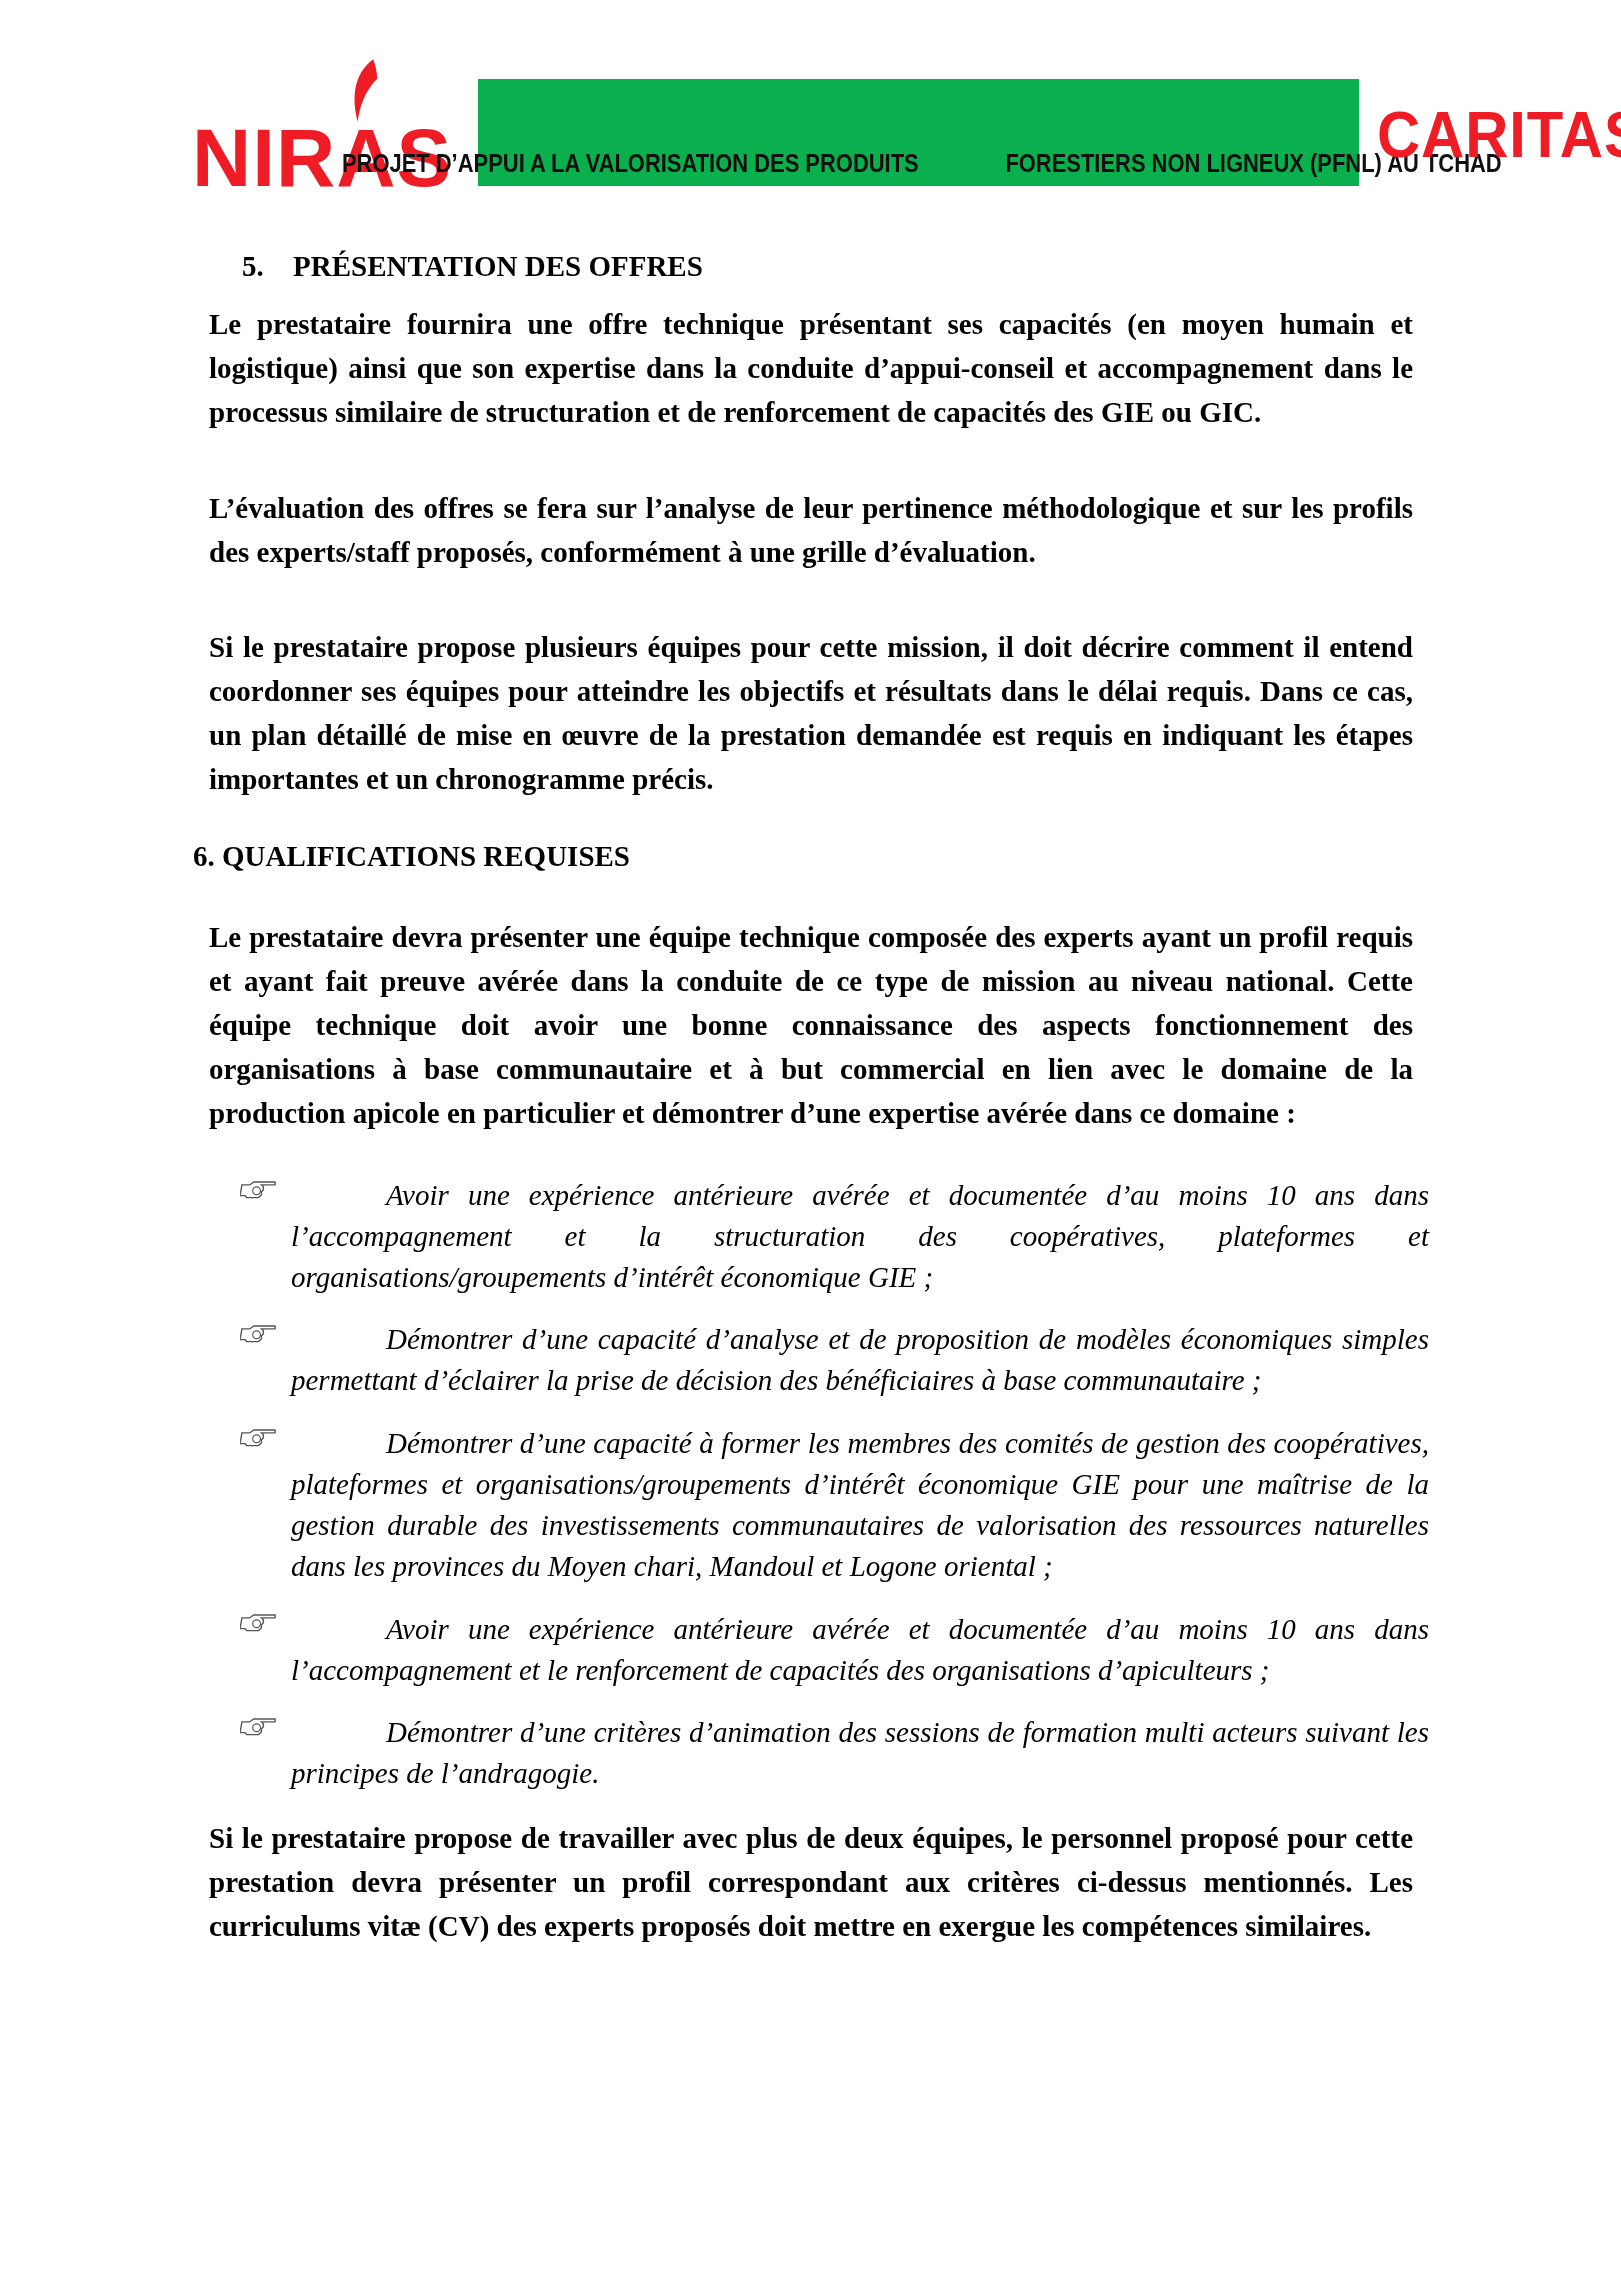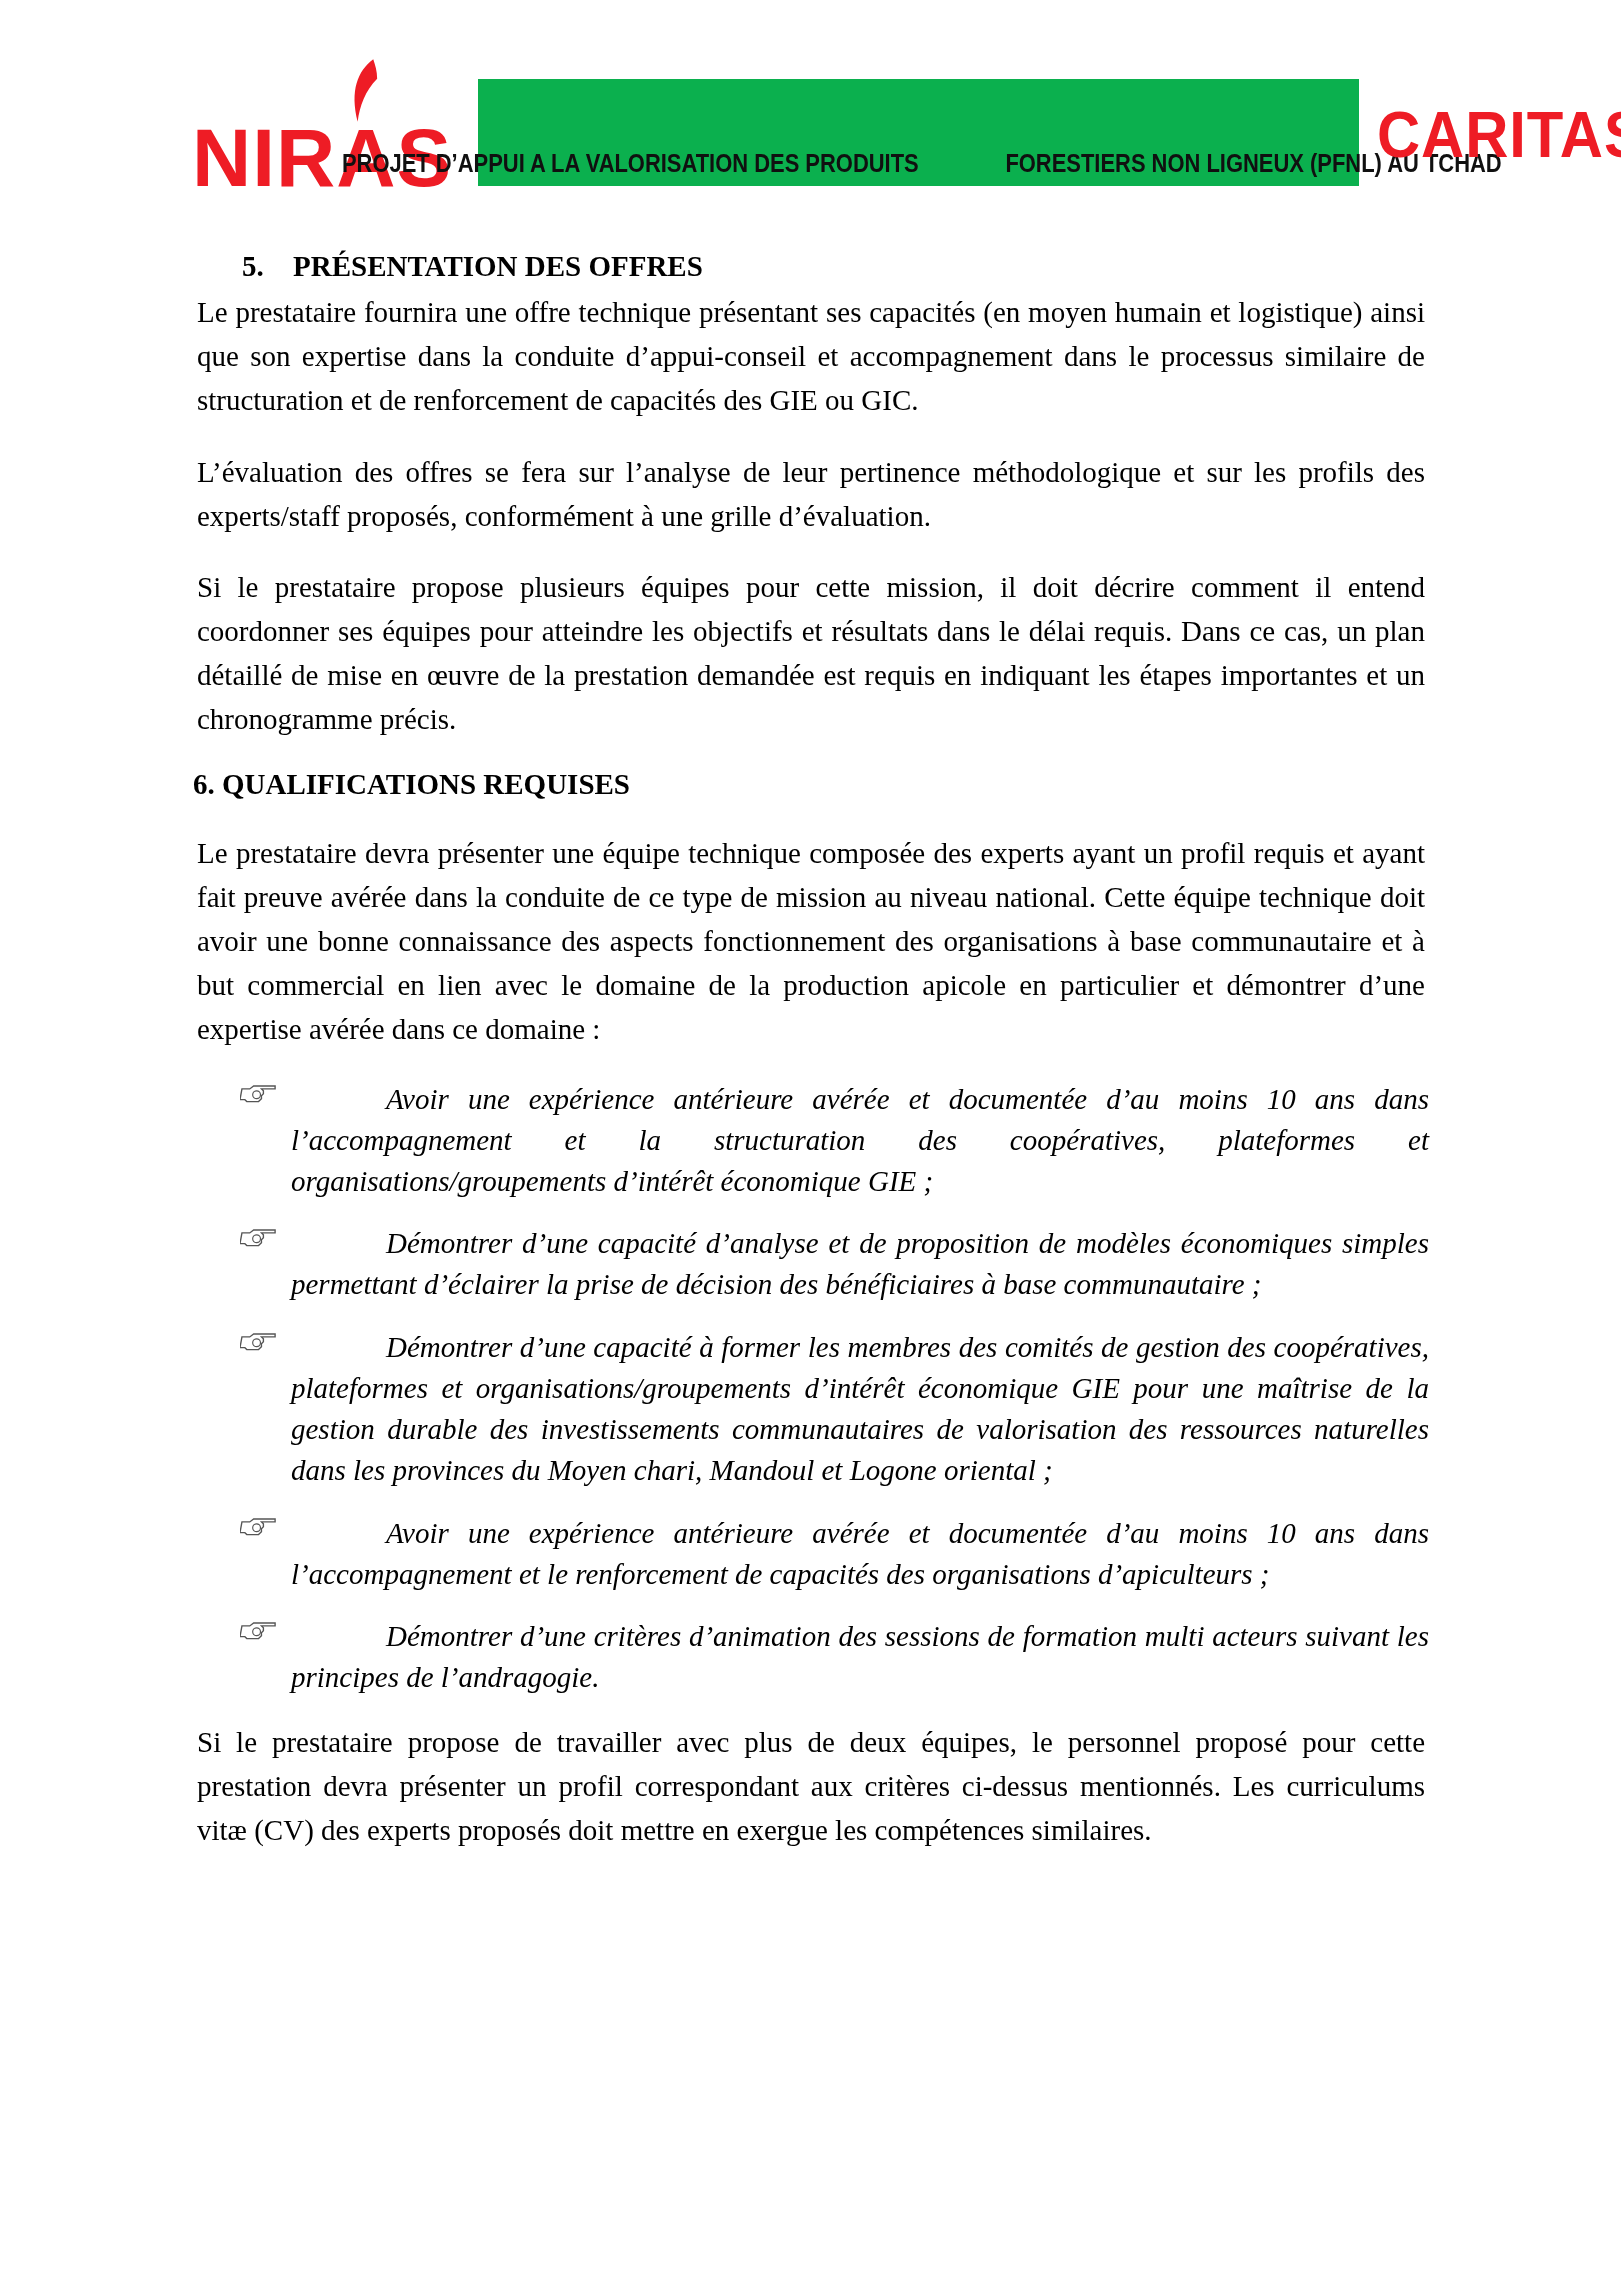--- a/index.html
+++ b/index.html
@@ -95,21 +95,22 @@
       line-height: 39px;
       margin: 0;
       white-space: nowrap;
     }
     .h5 { padding-left: 49px; }
     .h5 .num { display: inline-block; width: 51px; }
     p.para {
       font-size: 29px;
       line-height: 44px;
       text-align: justify;
-      margin: 4px;
+      margin: 16px;
+      font-weight: bold;
     }
     .gap-s { height: 19.6px; }
     .gap-m { height: 23.5px; }
 
     ul.bullets {
       list-style: none;
       margin: 0;
       padding: 0 0 0 98px;
       font-style: italic;
     }

